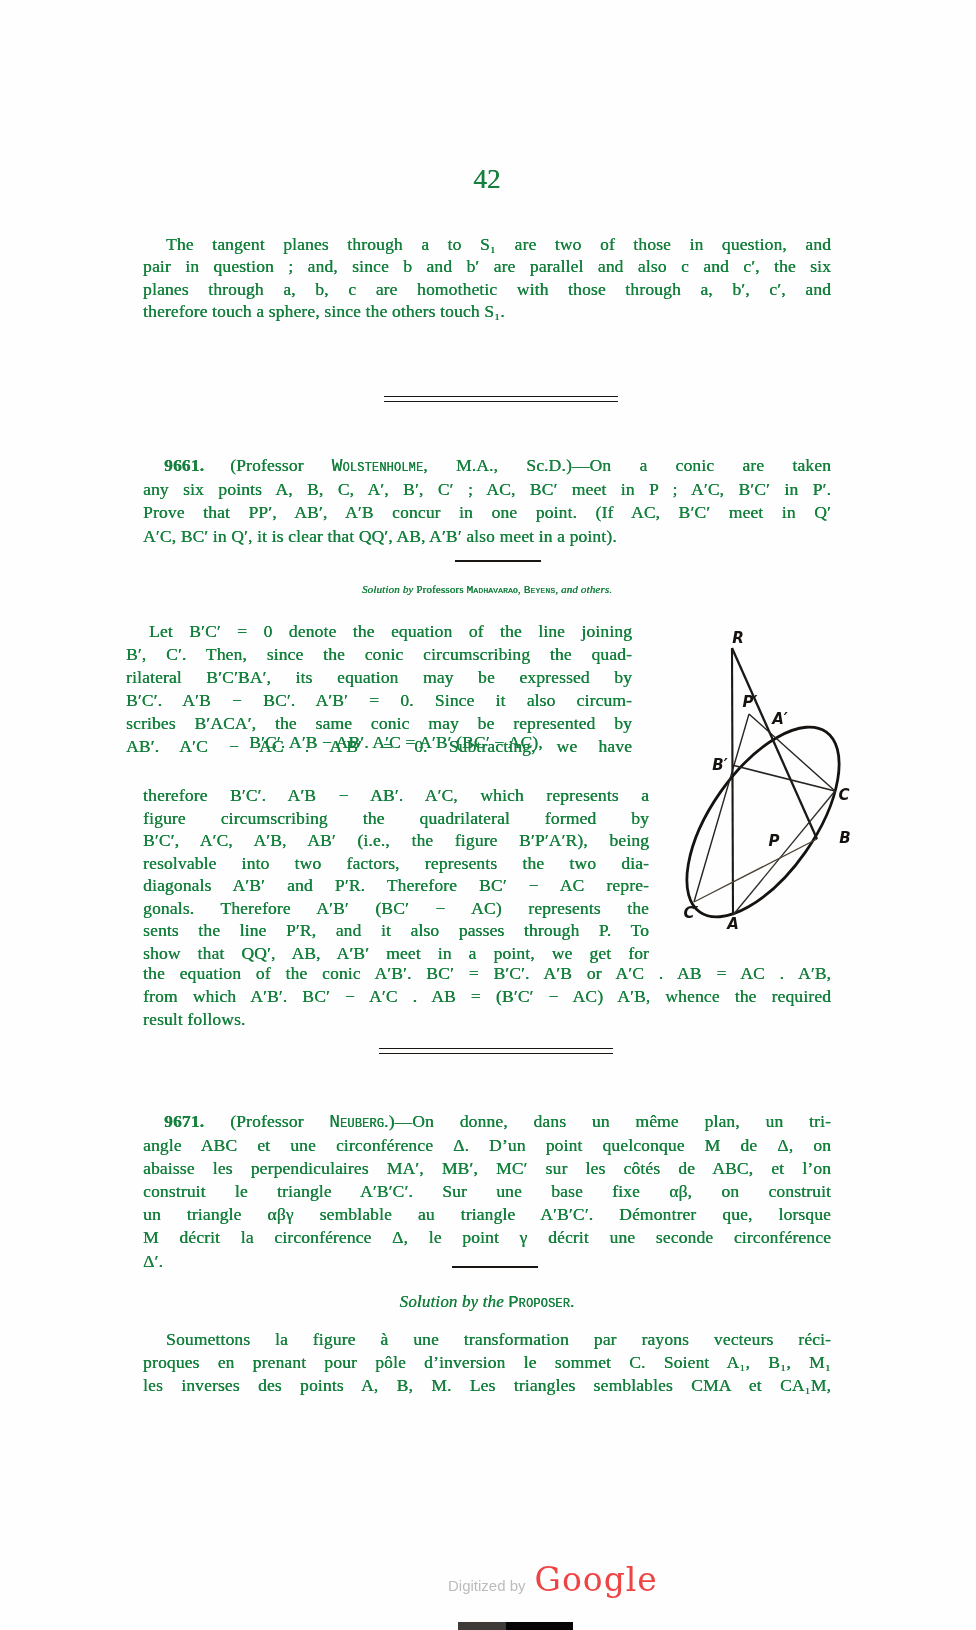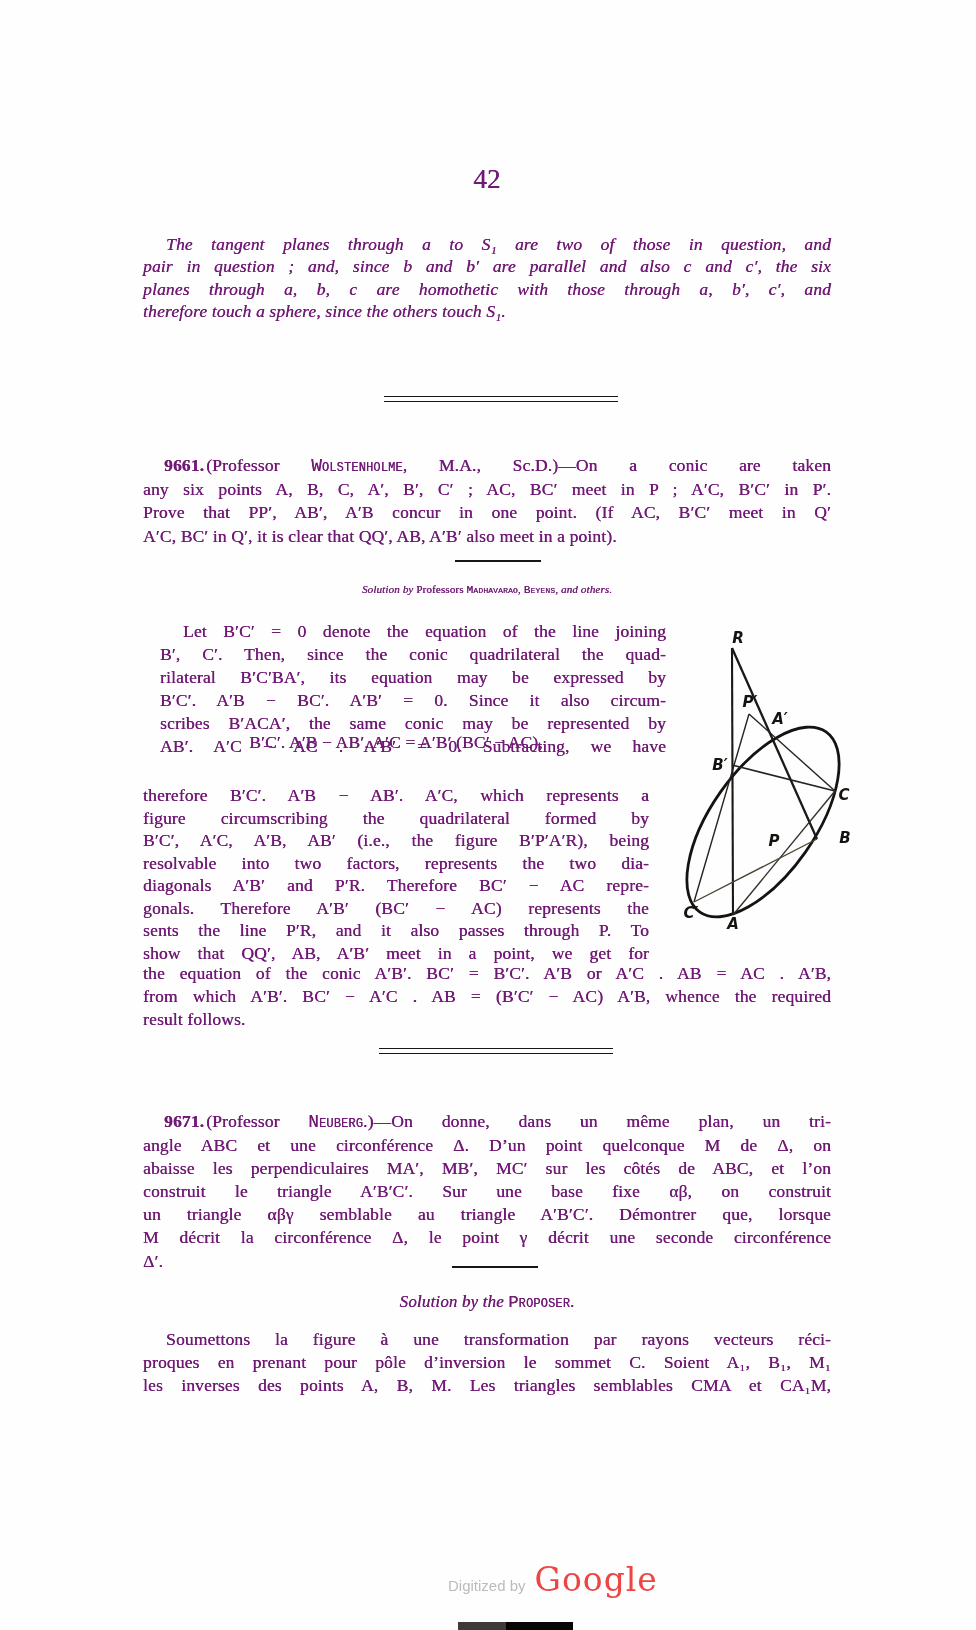--- a/index.html
+++ b/index.html
@@ -1,43 +1,43 @@
 <!DOCTYPE html>
 <html><head>
 <meta charset="utf-8">
 <style>
   html,body{margin:0;padding:0;}
   body{width:976px;height:1630px;position:relative;background:#fefefe;overflow:hidden;}
   .abs{position:absolute;}
-  .txt{font-family:"Liberation Serif","DejaVu Serif",serif;font-size:17.5px;color:#701a75;
+  .txt{font-family:"Liberation Serif","DejaVu Serif",serif;font-size:17.5px;color:#15803d;
        letter-spacing:0.15px;text-shadow:0.3px 0 0 currentColor;}
   .tline{text-align:justify;text-align-last:justify;white-space:normal;}
   .tline.last{text-align-last:left;}
   .tline.ind{text-indent:23px;}
   .center{text-align:center;}
   .sc{font-variant:small-caps;font-family:Liberation Mono, monospace;}
   .it{font-style:italic;}
-  .num{font-weight:bold;margin-right:2px;}
+  .num{font-weight:bold;margin-right:26px;}
   .pindent{padding-left:21px;}
   .drule{height:4px;border-top:1.9px solid #181512;border-bottom:1.9px solid #181512;}
   .srule{height:2px;background:#181512;}
   .eq{text-align:center;}
   .wm{display:flex;align-items:baseline;gap:9px;color:#b6b6b6;}
   .wm-small{font-family:"Liberation Sans","DejaVu Sans",sans-serif;font-size:15px;color:#bcbcbc;}
   .wm-logo{font-family:"DejaVu Serif",serif;font-size:33px;color:#ef4444;letter-spacing:1px;}
   .bbar{background:linear-gradient(to right,#3d3a38 0 42%,#050505 42%);}
   svg text{font-family:"DejaVu Sans","Liberation Sans",sans-serif;font-weight:bold;font-style:italic;
            font-size:15px;fill:#15120f;}
 </style>
 </head>
 <body>
 
 <div class="abs txt center" style="left:143px;top:164px;width:688px;font-size:27px;">42</div>
 
-<div class="abs txt" style="left:143px;top:233px;width:688px;line-height:22.3px;font-style:italic;">
+<div class="abs txt" style="left:143px;top:233px;width:688px;line-height:22.3px;">
     <div class="tline ind">The tangent planes through a to S₁ are two of those in question, and</div>
     <div class="tline">pair in question ; and, since b and b′ are parallel and also c and c′, the six</div>
     <div class="tline">planes through a, b, c are homothetic with those through a, b′, c′, and</div>
     <div class="tline last">therefore touch a sphere, since the others touch S₁.</div>
   </div>
 
 <div class="abs drule" style="left:384px;top:396px;width:234px;"></div>
 
 <div class="abs txt" style="left:143px;top:454px;width:688px;line-height:23.2px;">
   <div class="tline pindent">
@@ -49,23 +49,23 @@
       <div class="tline last">A′C, BC′ in Q′, it is clear that QQ′, AB, A′B′ also meet in a point).</div>
     </div>
 </div>
 
 <div class="abs srule" style="left:455px;top:560px;width:86px;"></div>
 
 <div class="abs txt center" style="left:143px;top:583px;width:688px;font-size:11px;">
   <span class="it">Solution by</span><span> Professors </span><span class="sc">Madhavarao</span><span>, </span><span class="sc">Beyens</span><span class="it">, and others.</span>
 </div>
 
-<div class="abs txt" style="left:160px;top:620px;width:506px;line-height:23.1px;">
+<div class="abs txt" style="left:126px;top:620px;width:506px;line-height:23.1px;">
     <div class="tline ind">Let B′C′ = 0 denote the equation of the line joining</div>
-    <div class="tline">B′, C′. Then, since the conic quadrilateral the quad-</div>
+    <div class="tline">B′, C′. Then, since the conic circumscribing the quad-</div>
     <div class="tline">rilateral B′C′BA′, its equation may be expressed by</div>
     <div class="tline">B′C′. A′B − BC′. A′B′ = 0. Since it also circum-</div>
     <div class="tline">scribes B′ACA′, the same conic may be represented by</div>
     <div class="tline">AB′. A′C − AC . A′B′ = 0. Subtracting, we have</div>
   </div>
 
 <div class="abs txt eq" style="left:143px;top:732px;width:506px;">B′C′. A′B − AB′. A′C = A′B′ (BC′ − AC),</div>
 
 <div class="abs txt" style="left:143px;top:784px;width:506px;line-height:22.5px;">
     <div class="tline">therefore B′C′. A′B − AB′. A′C, which represents a</div>

